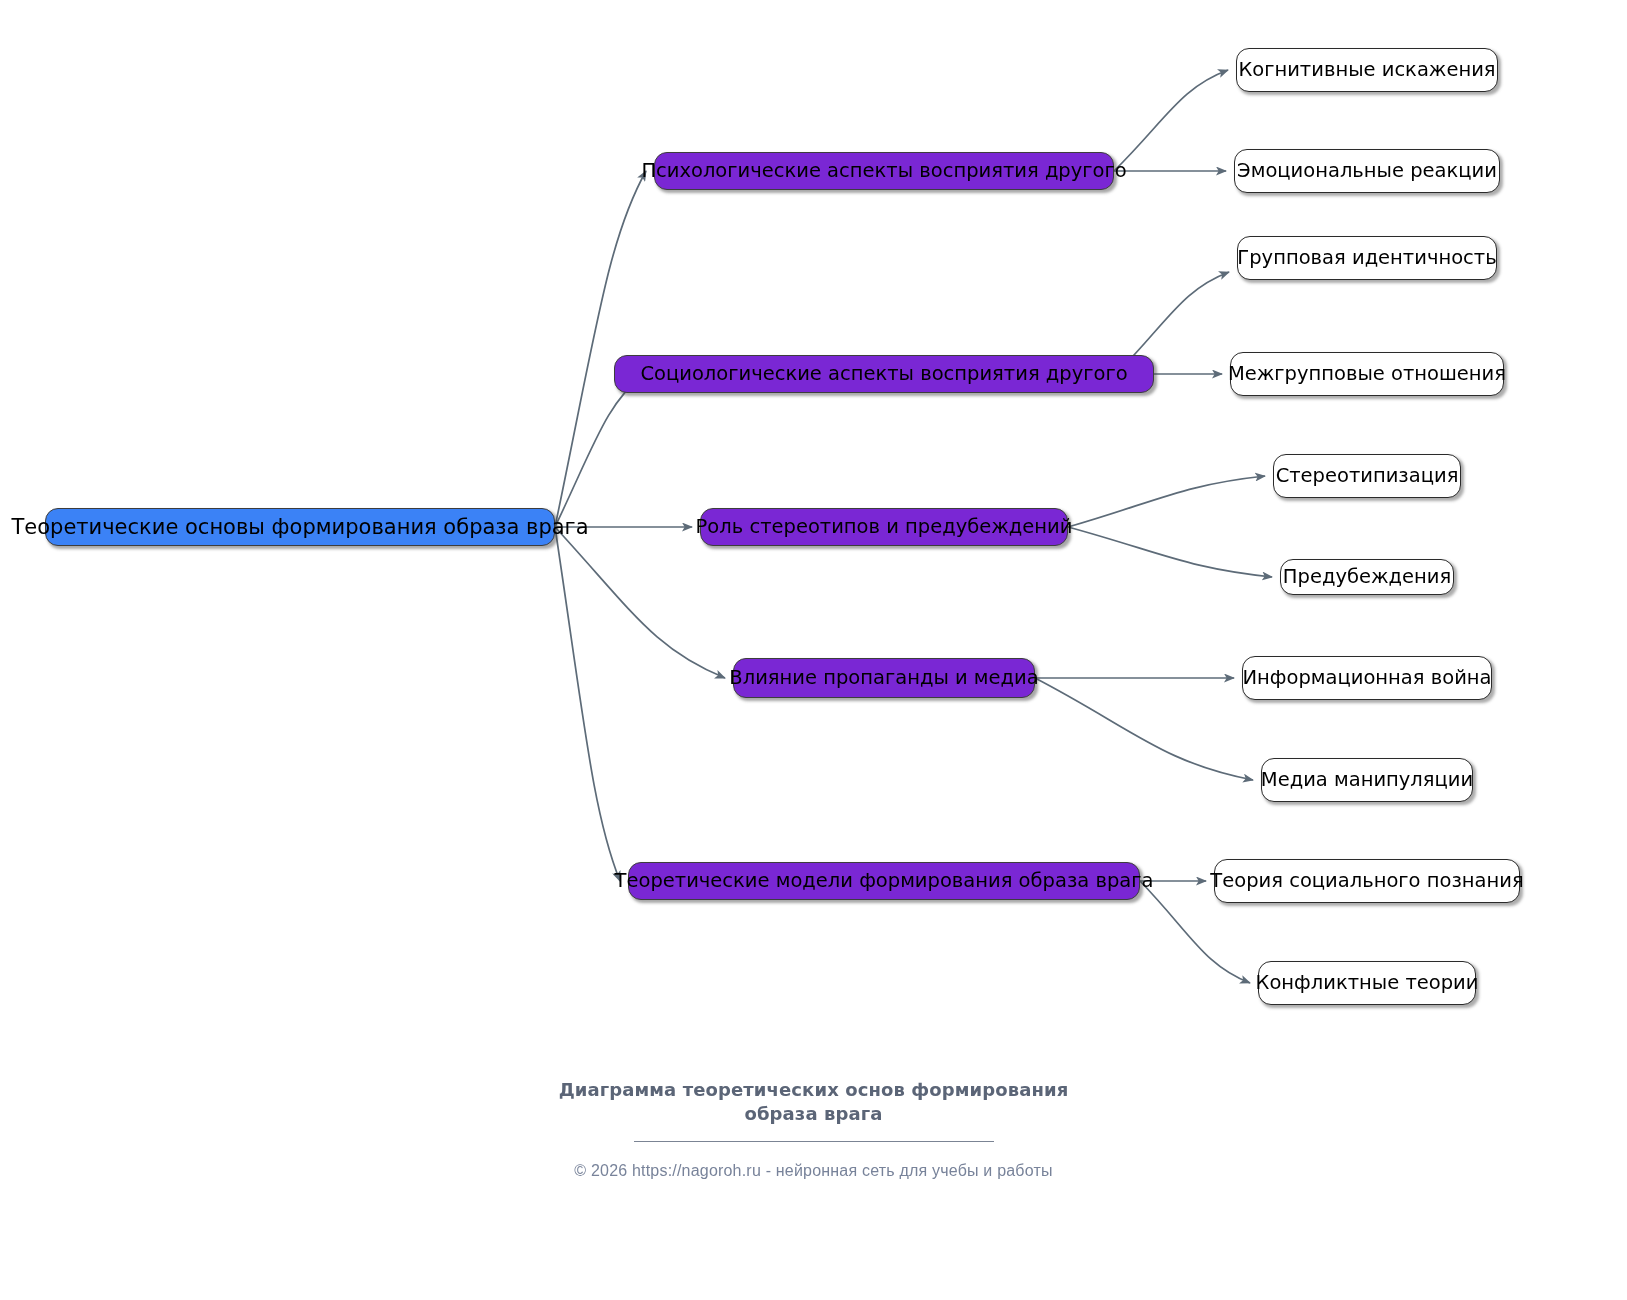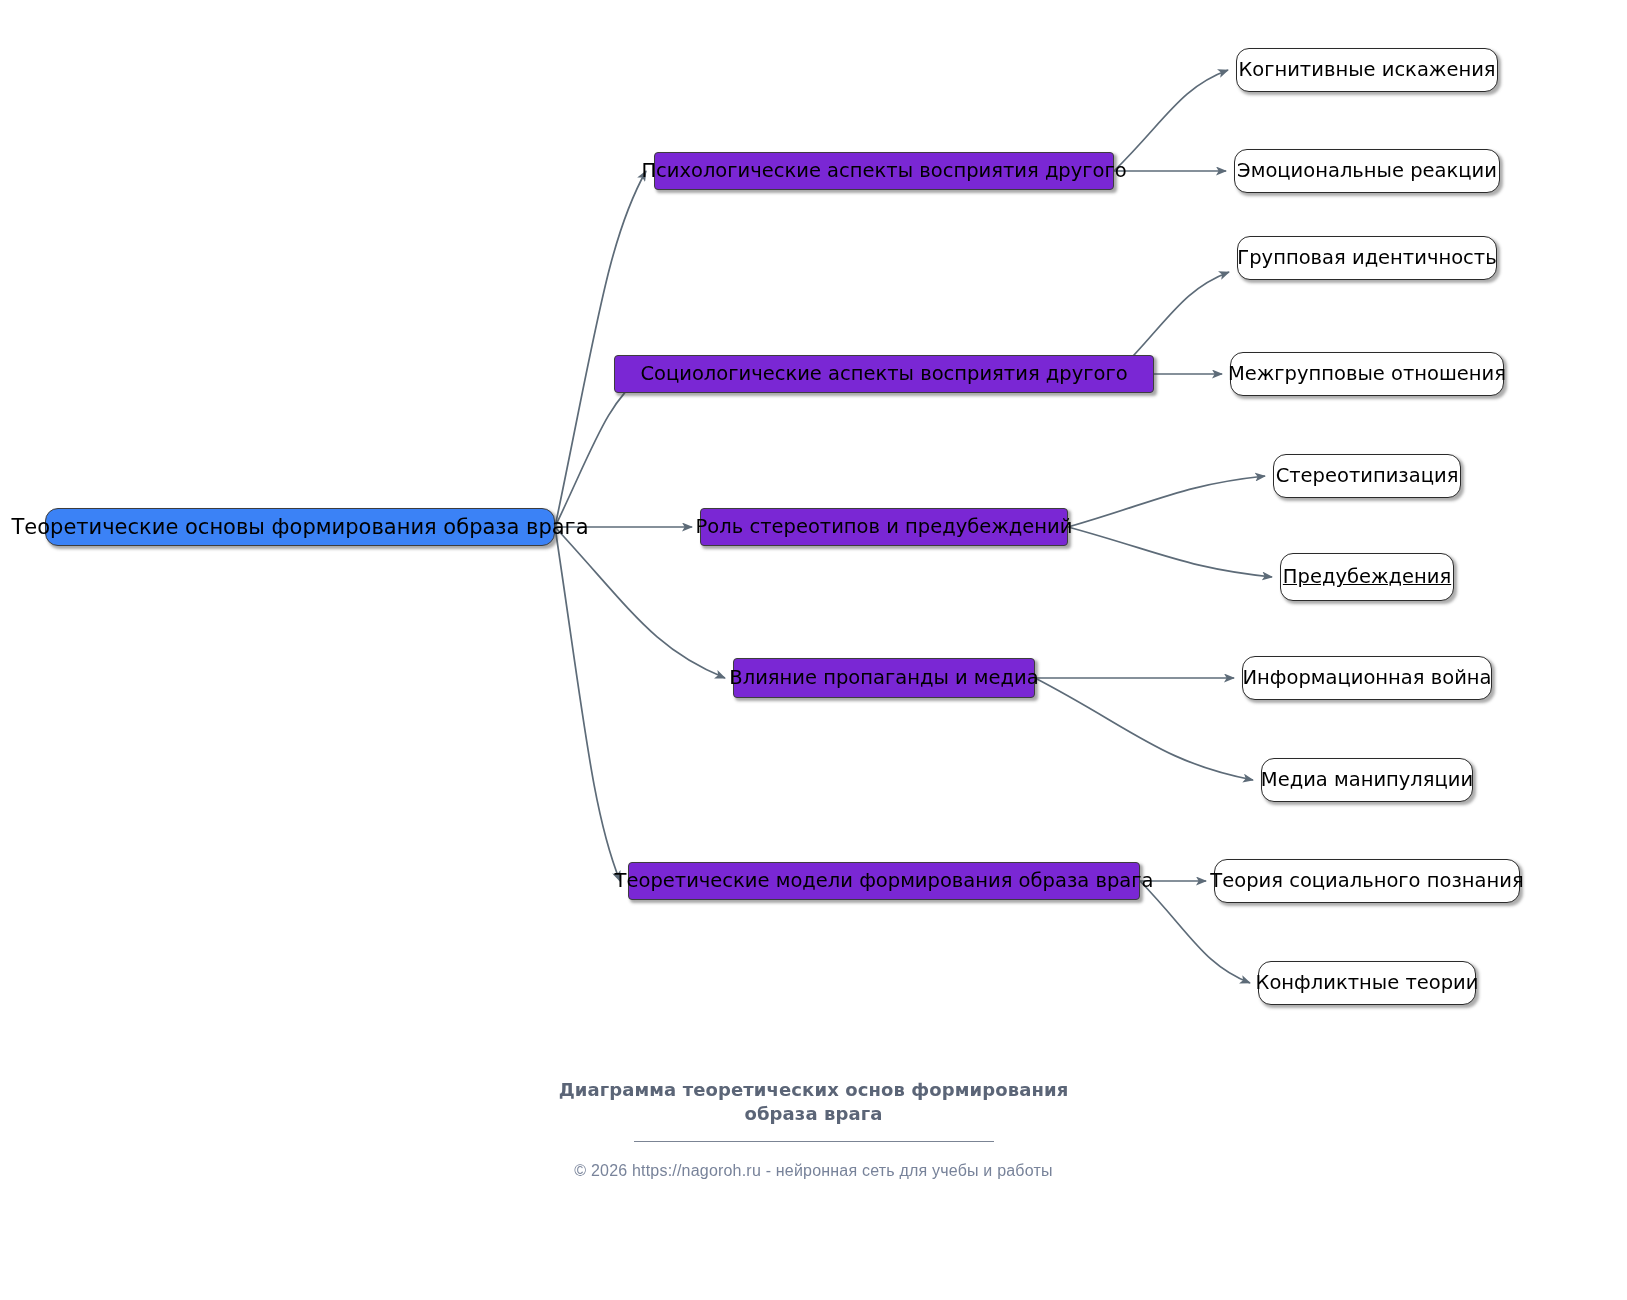--- a/index.html
+++ b/index.html
@@ -41,21 +41,21 @@
     border: 1.6px solid #3d3d3d;
     border-radius: 13px;
     color: #000000;
     font-size: 21px;
     padding: 0 16px;
     box-shadow: 2.5px 2.5px 3px rgba(60,60,60,0.45);
   }
   .node-branch {
     background: #7a27d4;
     border: 1.6px solid #3d3d3d;
-    border-radius: 4px;
+    border-radius: 13px;
     color: #000000;
     font-size: 19.5px;
     padding: 0 16px;
     box-shadow: 2.5px 2.5px 3px rgba(60,60,60,0.45);
   }
   .node-leaf {
     background: #ffffff;
     border: 1.6px solid #2b2b2b;
     border-radius: 13px;
     color: #000000;
@@ -124,21 +124,21 @@
   <div id="nodes">
       <div class="node node-root" style="left: 300px; top: 527px; width: 510px; height: 38px;">Теоретические основы формирования образа врага</div>
       <div class="node node-branch" style="left: 884px; top: 171px; width: 460px; height: 38px;">Психологические аспекты восприятия другого</div>
       <div class="node node-leaf" style="left: 1367px; top: 70px; width: 262px; height: 44px;">Когнитивные искажения</div>
       <div class="node node-leaf" style="left: 1367px; top: 171px; width: 266px; height: 44px;">Эмоциональные реакции</div>
       <div class="node node-branch" style="left: 884px; top: 374px; width: 540px; height: 38px;">Социологические аспекты восприятия другого</div>
       <div class="node node-leaf" style="left: 1367px; top: 258px; width: 260px; height: 44px;">Групповая идентичность</div>
       <div class="node node-leaf" style="left: 1367px; top: 374px; width: 274px; height: 44px;">Межгрупповые отношения</div>
       <div class="node node-branch" style="left: 884px; top: 527px; width: 368px; height: 38px;">Роль стереотипов и предубеждений</div>
       <div class="node node-leaf" style="left: 1367px; top: 476px; width: 188px; height: 44px;">Стереотипизация</div>
-      <div class="node node-leaf" style="left: 1367px; top: 577px; width: 174px; height: 48px; text-decoration: underline;">Предубеждения</div>
+      <div class="node node-leaf" style="left: 1367px; top: 577px; width: 174px; height: 36px;">Предубеждения</div>
       <div class="node node-branch" style="left: 884px; top: 678px; width: 302px; height: 40px;">Влияние пропаганды и медиа</div>
       <div class="node node-leaf" style="left: 1367px; top: 678px; width: 250px; height: 44px;">Информационная война</div>
       <div class="node node-leaf" style="left: 1367px; top: 780px; width: 212px; height: 44px;">Медиа манипуляции</div>
       <div class="node node-branch" style="left: 884px; top: 881px; width: 512px; height: 38px;">Теоретические модели формирования образа врага</div>
       <div class="node node-leaf" style="left: 1367px; top: 881px; width: 306px; height: 44px;">Теория социального познания</div>
       <div class="node node-leaf" style="left: 1367px; top: 983px; width: 218px; height: 44px;">Конфликтные теории</div>
     </div>
 
   <div id="footer" style="top:1078px;">
     <div class="caption">

